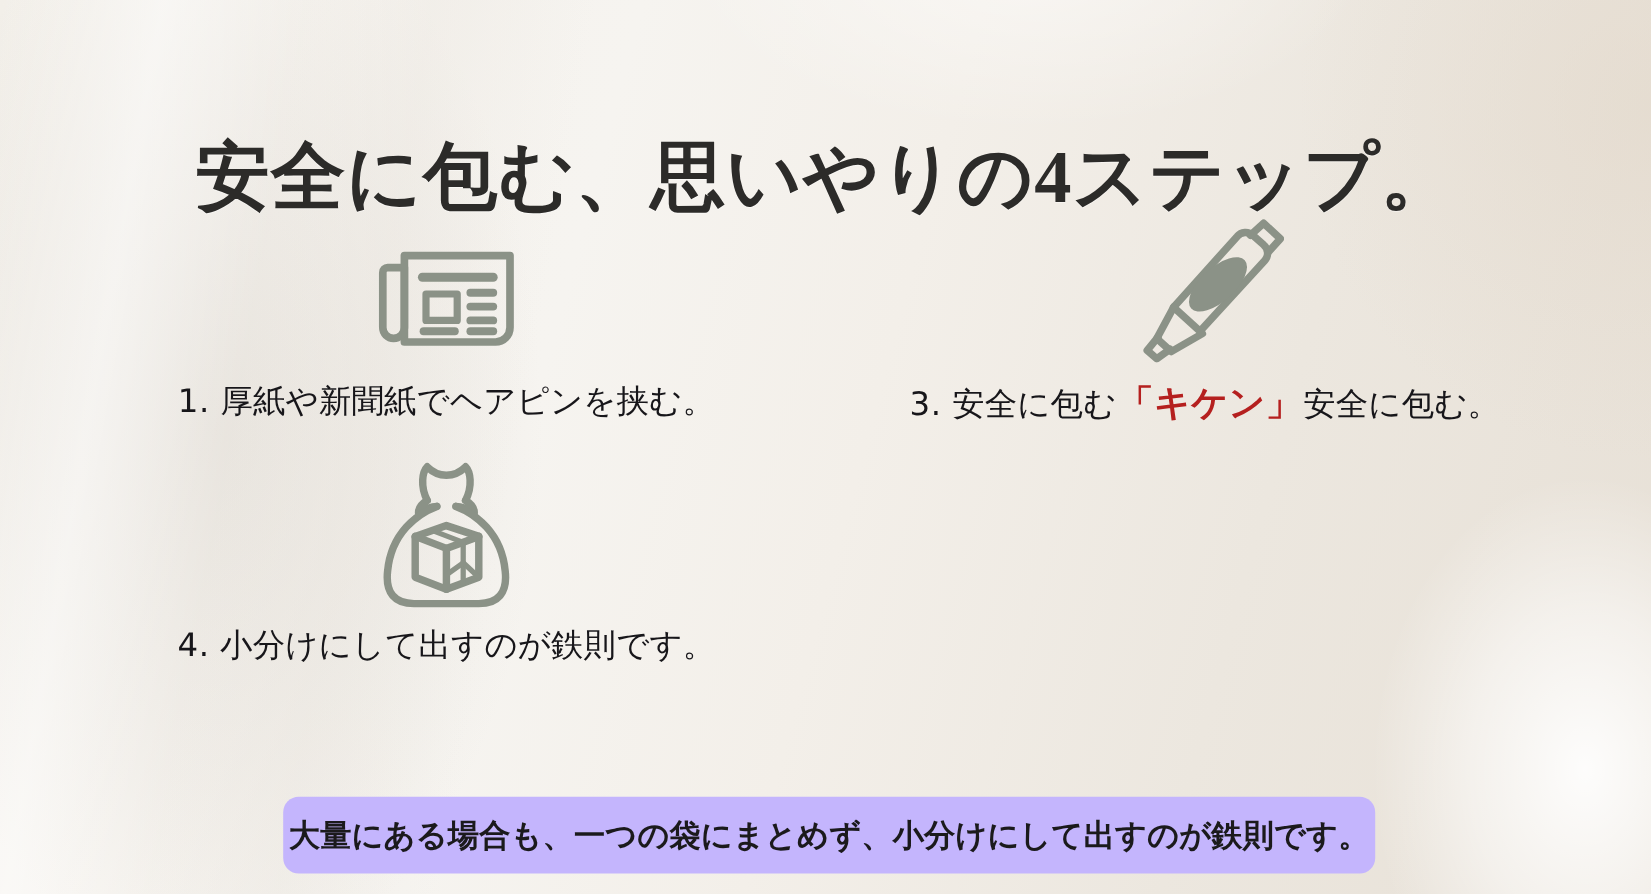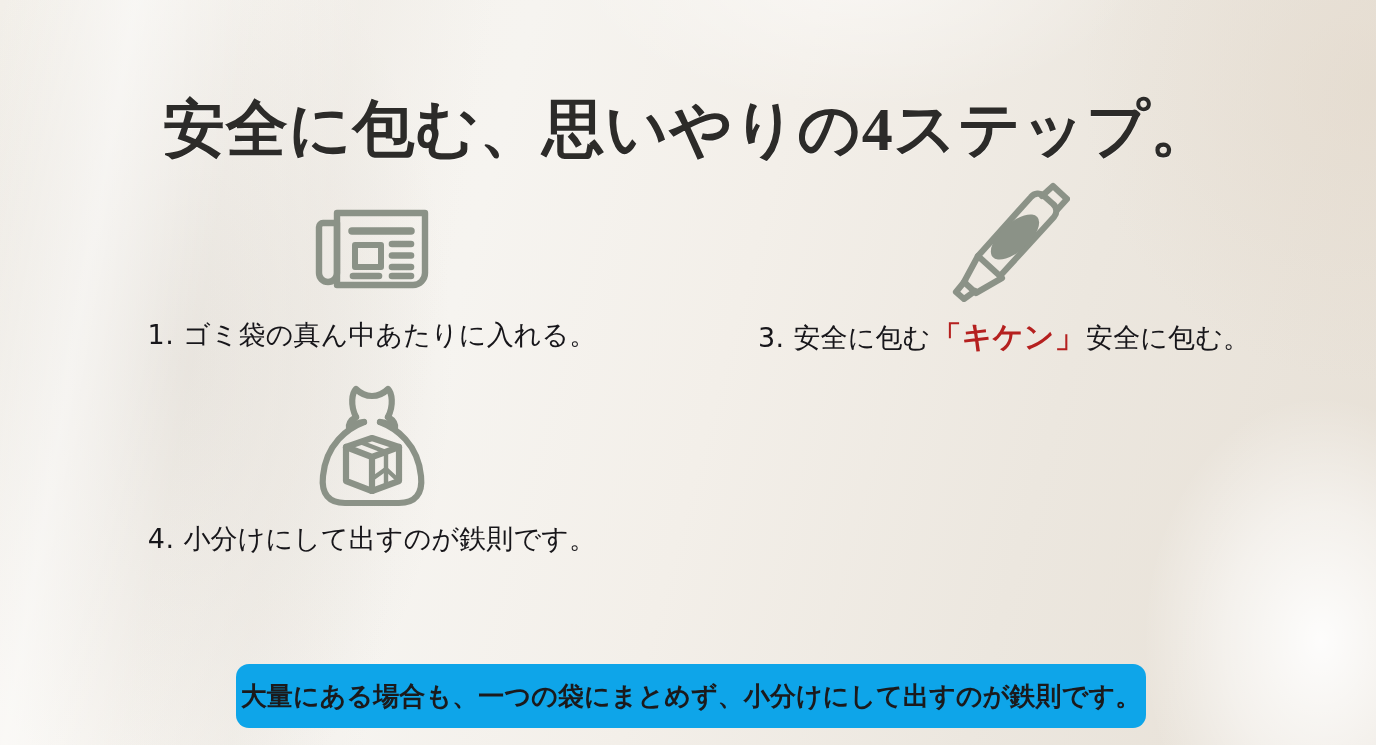--- a/index.html
+++ b/index.html
@@ -75,21 +75,21 @@
 
   #content {
     position: relative;
     width: 100%;
     height: 100%;
   }
 
   
   .title {
     position: absolute;
-    top: 53px;
+    top: 72px;
     left: 0;
     width: 100%;
     text-align: center;
     font-family: "Liberation Serif", "DejaVu Serif", serif;
     font-weight: 700;
     font-size: 62px;
     line-height: 1.12;
     letter-spacing: 0.012em;
     color: #2c2b29;
     text-shadow: 0 1px 0 rgba(255,255,255,0.45);
@@ -144,21 +144,21 @@
   }
 
   
   .banner {
     position: absolute;
     left: 236px;
     top: 664px;
     width: 910px;
     height: 64px;
     border-radius: 13px;
-    background-color: #0ea5e9;
+    background-color: #c4b5fd;
     display: flex;
     align-items: center;
     justify-content: center;
   }
   .banner-text {
     font-family: "DejaVu Sans", "Liberation Sans", sans-serif;
     font-size: 26px;
     font-weight: 700;
     color: #1b1a1c;
     letter-spacing: 0.005em;
@@ -191,21 +191,21 @@
             <path d="M45 44 H104" stroke-width="7.5"></path>
             <path d="M48 58 H74 V80 H48 z" stroke-width="6"></path>
             <path d="M85 57 H104" stroke-width="6.6"></path>
             <path d="M85 68.5 H104" stroke-width="6.6"></path>
             <path d="M85 80 H104" stroke-width="6.6"></path>
             <path d="M46 89 H72" stroke-width="6.6"></path>
             <path d="M85 89 H104" stroke-width="6.6"></path>
           </svg>
         </div>
         <div class="step-label">
-          <span class="num">1.</span><span> ゴミ袋の真ん中あたりに入れる。</span>
+          <span class="num">1.</span><span> 厚紙や新聞紙でヘアピンを挟む。</span>
         </div>
       </div>
 
 
       <div class="step">
         <div class="step-icon">
           <svg width="132" height="120" viewBox="0 0 132 120" fill="none" stroke="#8b9287" stroke-width="6.2" stroke-linecap="round" stroke-linejoin="round">
             <path d="M40 74 L93 15 a9 9 0 0 1 13 -1 l9 8 a9 9 0 0 1 1 13 L62 94 z"></path>
             <path d="M104 14 L115 4 l14 13 l-10 11"></path>
             <path d="M40 74 L26 100 l12 11 l26 -15"></path>

